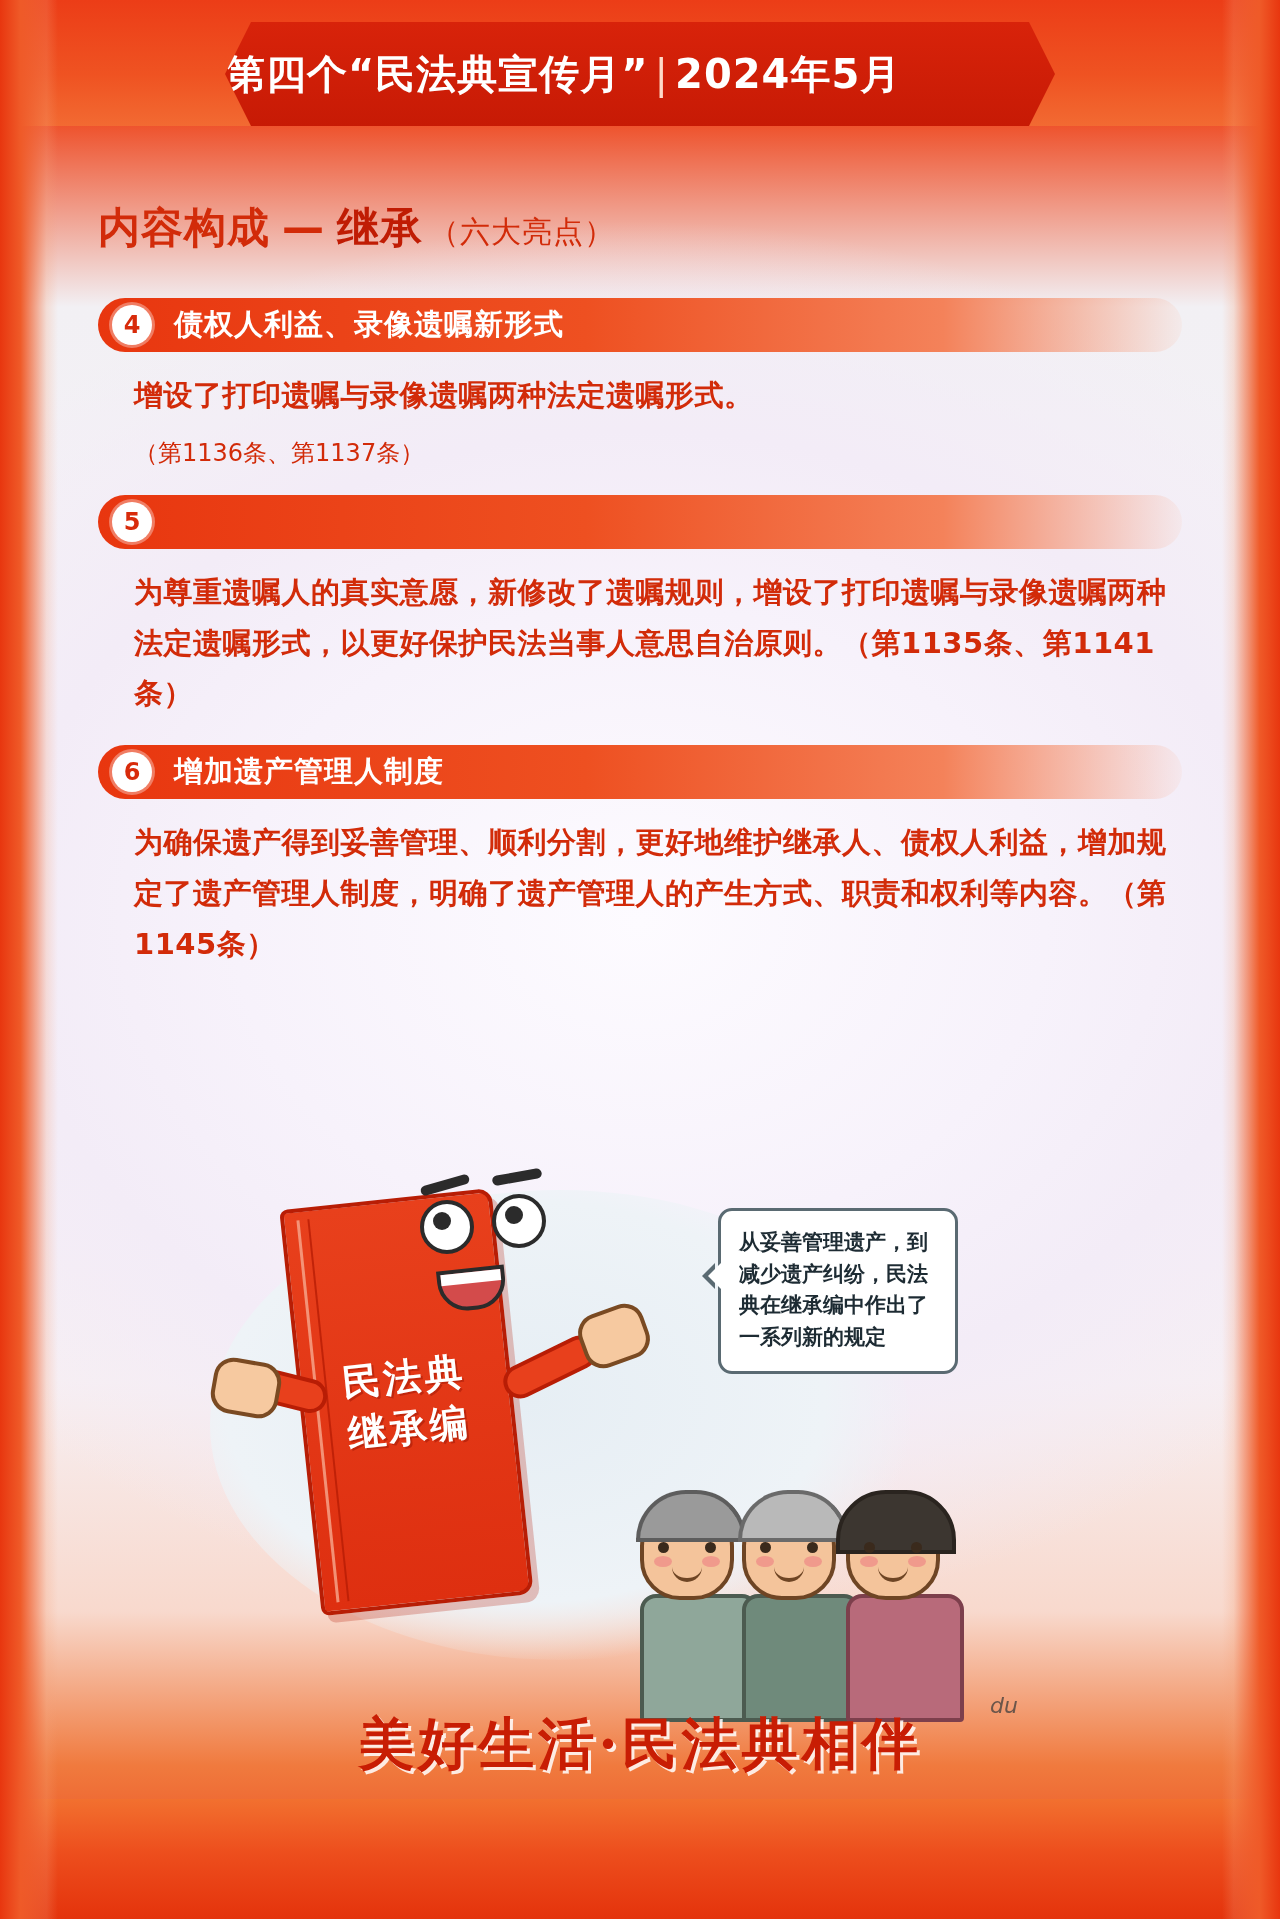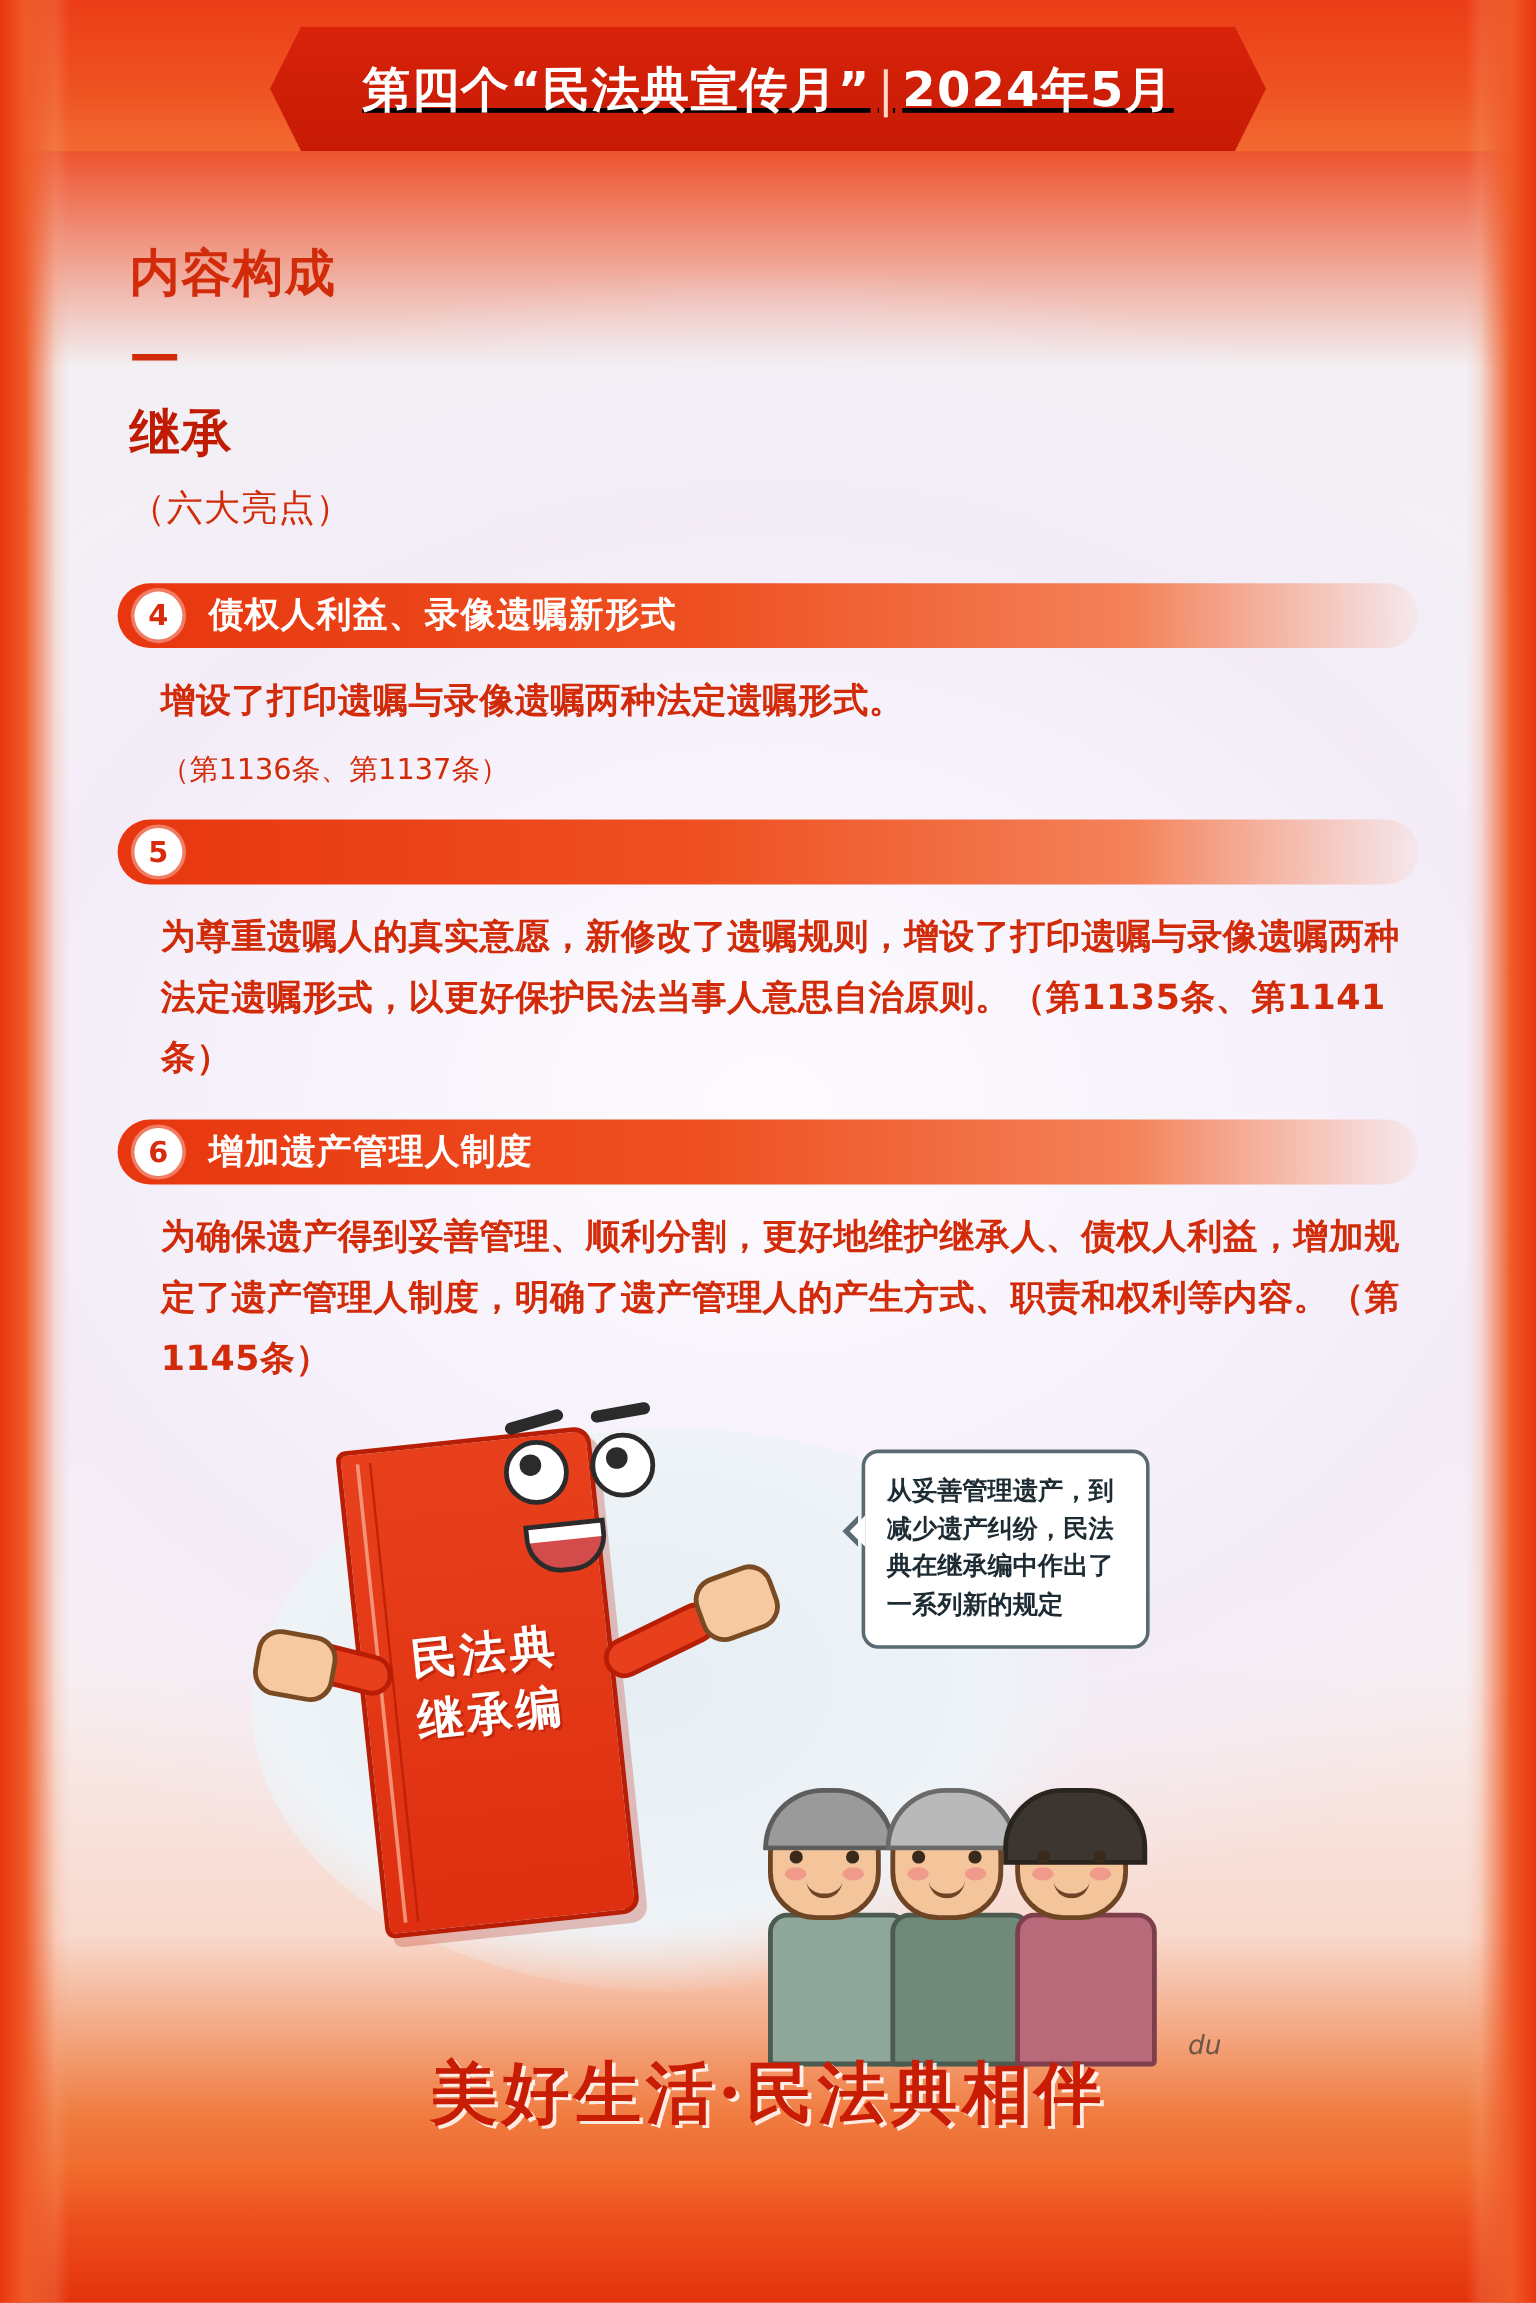--- a/index.html
+++ b/index.html
@@ -48,23 +48,21 @@
     position: absolute;
     top: 22px;
     left: 50%;
     transform: translateX(-50%);
     width: 830px;
     height: 104px;
     background: linear-gradient(180deg, #d8230a 0%, #c71a05 100%);
     clip-path: polygon(26px 0, calc(100% - 26px) 0, 100% 50%, calc(100% - 26px) 100%, 26px 100%, 0 50%);
     display: flex;
     align-items: center;
-    justify-content: center;
     box-shadow: 0 2px 10px rgba(120,10,0,0.25);
-    text-decoration: underline;
   }
   .banner-text {
     color: #ffffff;
     font-size: 40px;
     font-weight: bold;
     letter-spacing: 1px;
     white-space: nowrap;
   }
   .banner-text .sep {
     color: #ffd9c8;
@@ -81,23 +79,22 @@
     left: 98px;
     right: 98px;
   }
   .section-title {
     font-size: 42px;
     font-weight: bold;
     color: #d22b09;
     margin: 0 0 42px 0;
     display: flex;
     align-items: baseline;
-    gap: 14px;
+    gap: 2px;
     letter-spacing: 1px;
-    flex-direction: column;
   }
   .section-title .dash { margin: 0 10px; }
   .section-title .hl { color: #c01c04; }
   .section-title .sub {
     font-size: 30px;
     font-weight: normal;
     color: #d22b09;
     margin-left: 4px;
   }
 

